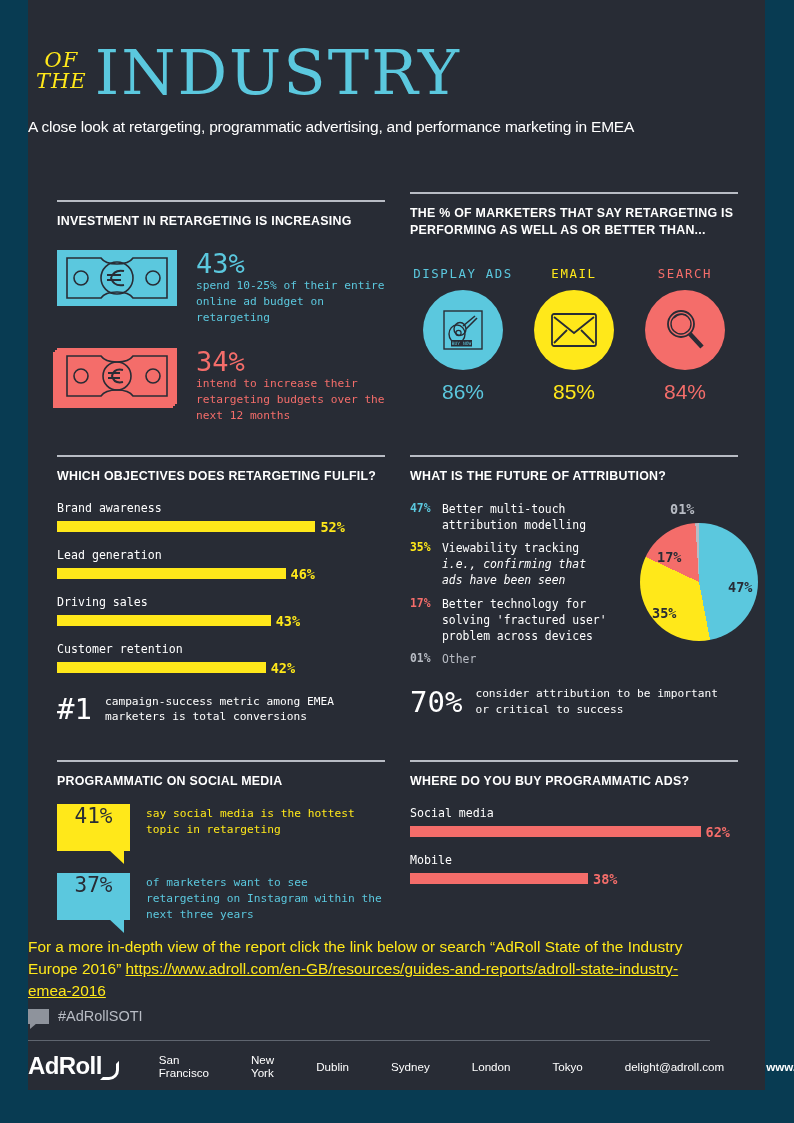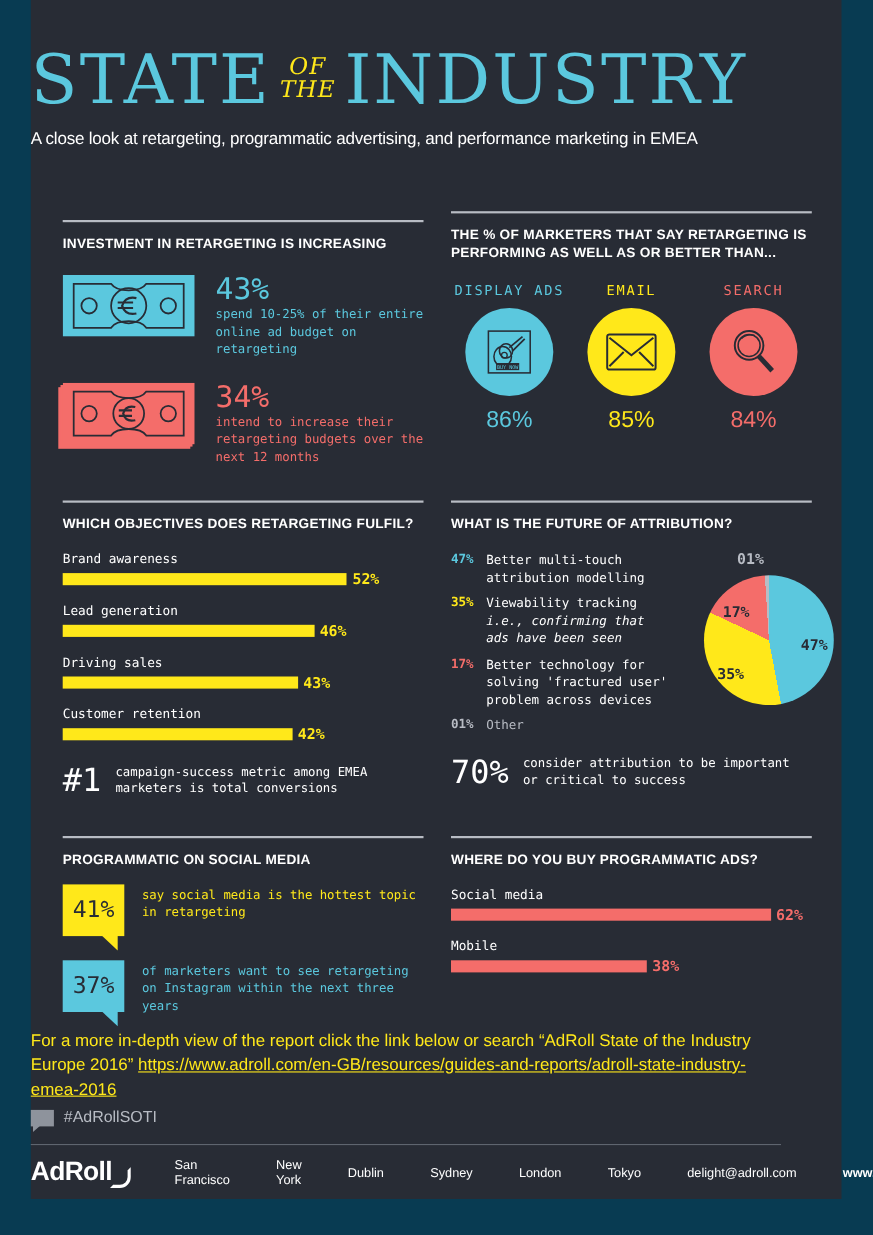--- a/index.html
+++ b/index.html
@@ -108,21 +108,21 @@
     font-family: "DejaVu Sans Mono", monospace;
     font-size: 11.2px;
     line-height: 1.42;
   }
   .cy { color: #5bc8de; }
   .rd { color: #f46d6a; }
   .yl { color: #ffe81a; }
   .gy { color: #b8bcc4; }
 
   
-  .channels { display: flex; justify-content: space-between; margin-top: 18px; }
+  .channels { display: flex; justify-content: space-between; margin-top: 28px; }
   .channel { width: 106px; text-align: center; }
   .channel-label {
     font-family: "DejaVu Sans Mono", monospace;
     font-size: 12.4px;
     letter-spacing: 1.6px;
     margin-bottom: 9px;
   }
   .circle {
     width: 80px; height: 80px; border-radius: 50%;
     margin: 0 auto; display: flex; align-items: center; justify-content: center;
@@ -191,22 +191,22 @@
   .pie-lbl {
     position: absolute;
     font-family: "DejaVu Sans Mono", monospace;
     font-size: 13.5px;
     font-weight: bold;
   }
 
   
   .bubble-row { display: flex; align-items: flex-start; margin-top: 14px; }
   .bubble {
-    position: relative; width: 56px; height: 47px;
-    display: flex; align-items: center; justify-content: center;
+    position: relative; width: 73px; height: 47px;
+    display: flex; align-items: flex-start; justify-content: center;
     flex: 0 0 auto;
   }
   .bubble .tail {
     position: absolute; right: 6px; bottom: -13px;
     width: 0; height: 0;
     border-left: 16px solid transparent;
     border-top: 15px solid #ffe81a;
   }
   .bubble .txt {
     font-family: "DejaVu Sans Mono", monospace;
@@ -256,21 +256,21 @@
   .cities span.bold { font-weight: bold; margin-right: 0; }
 </style>
 </head>
 <body>
 
 <div class="page">
   <div class="card"></div>
 
   <div class="header">
     <div class="title">
-      <span>STATE</span><span class="of-the"><span>OF</span><span>THE</span></span><span>INDUSTRY</span>
+      <span class="of-the"><span>OF</span><span>THE</span></span><span>INDUSTRY</span>
     </div>
     <div class="subtitle">A close look at retargeting, programmatic advertising, and performance marketing in EMEA</div>
   </div>
 
   <div class="sect" style="left:57px; top:200px; width:328px;">
     <div class="rule"></div>
     <div class="sect-head">INVESTMENT IN RETARGETING IS INCREASING</div>
 
     <div class="stat-row" style="margin-top:20px;">
       <div class="bill">

